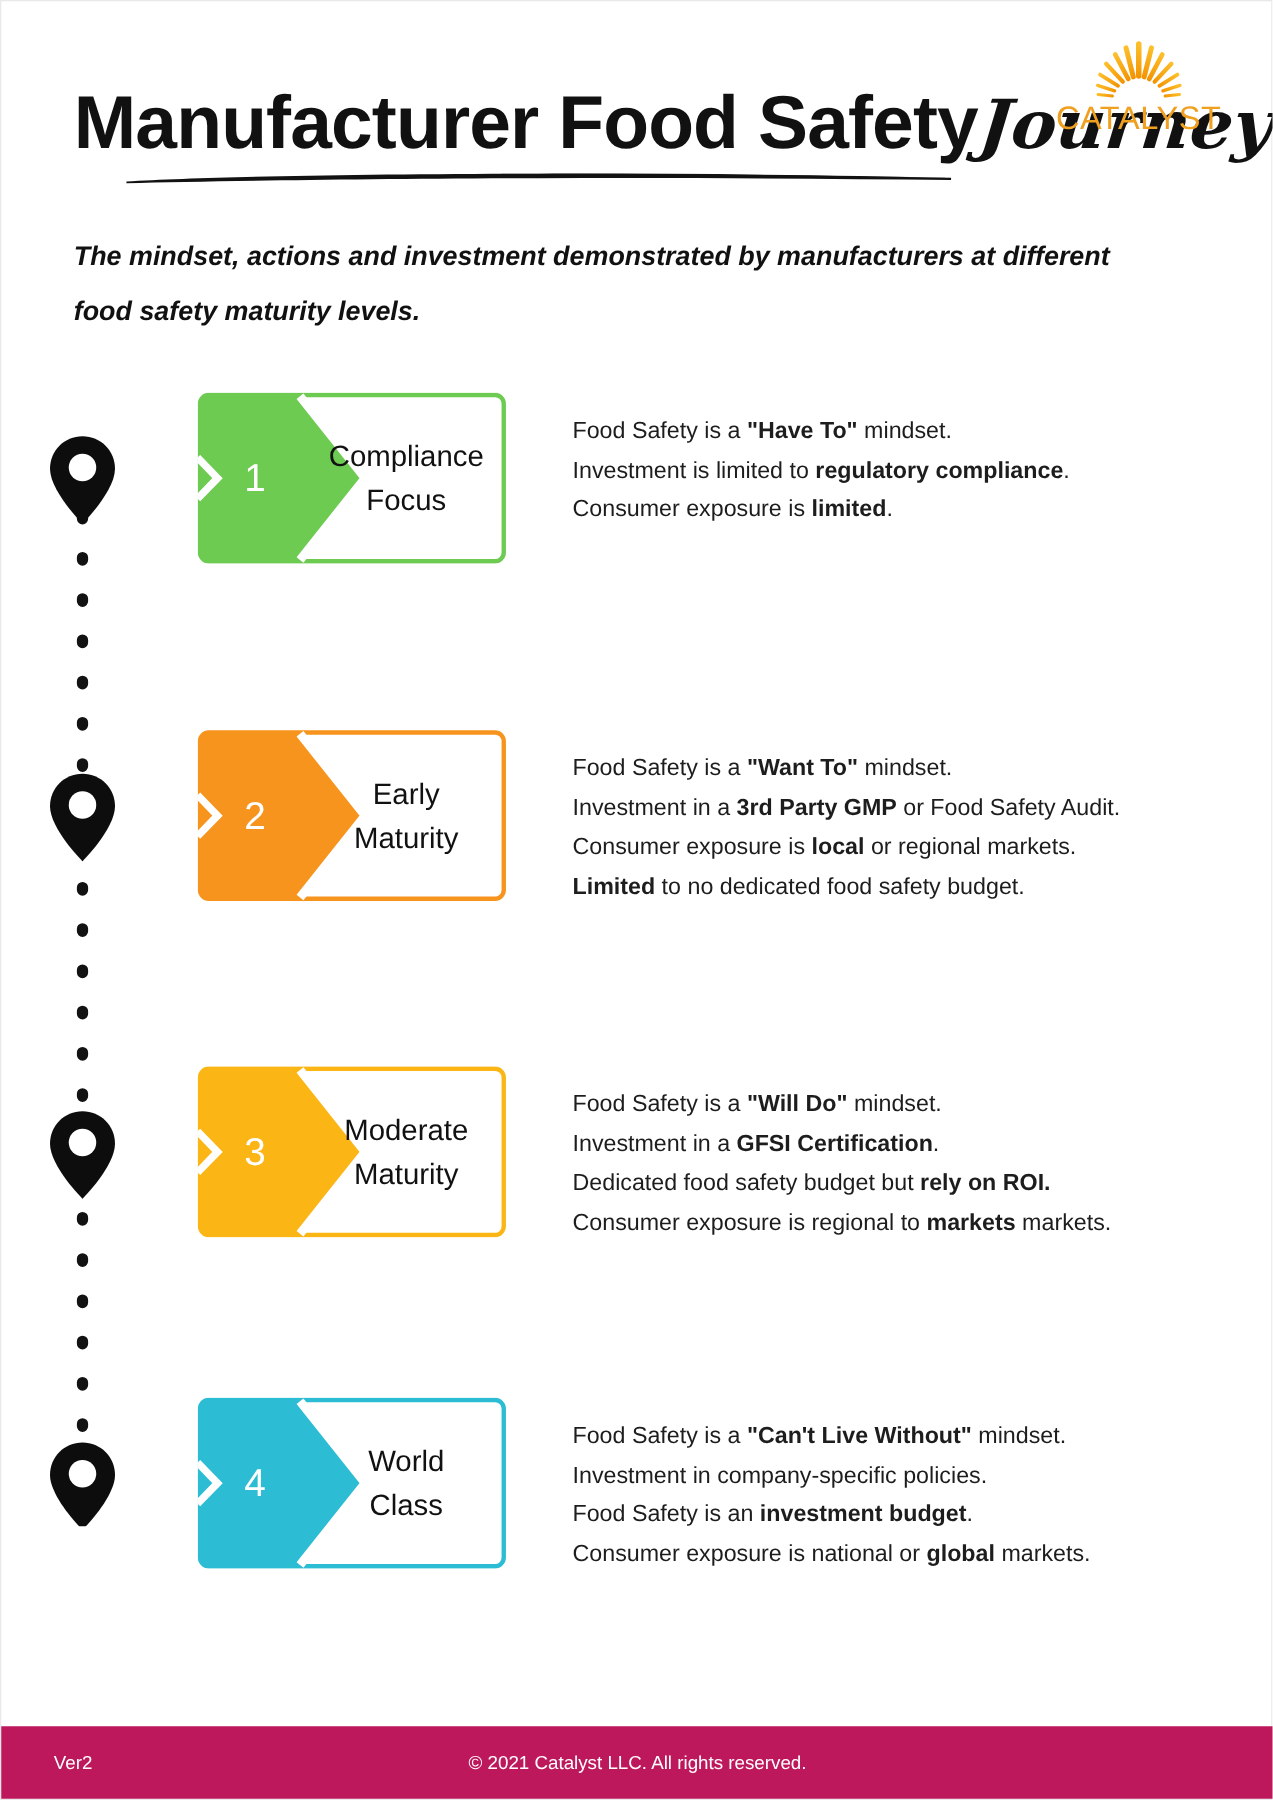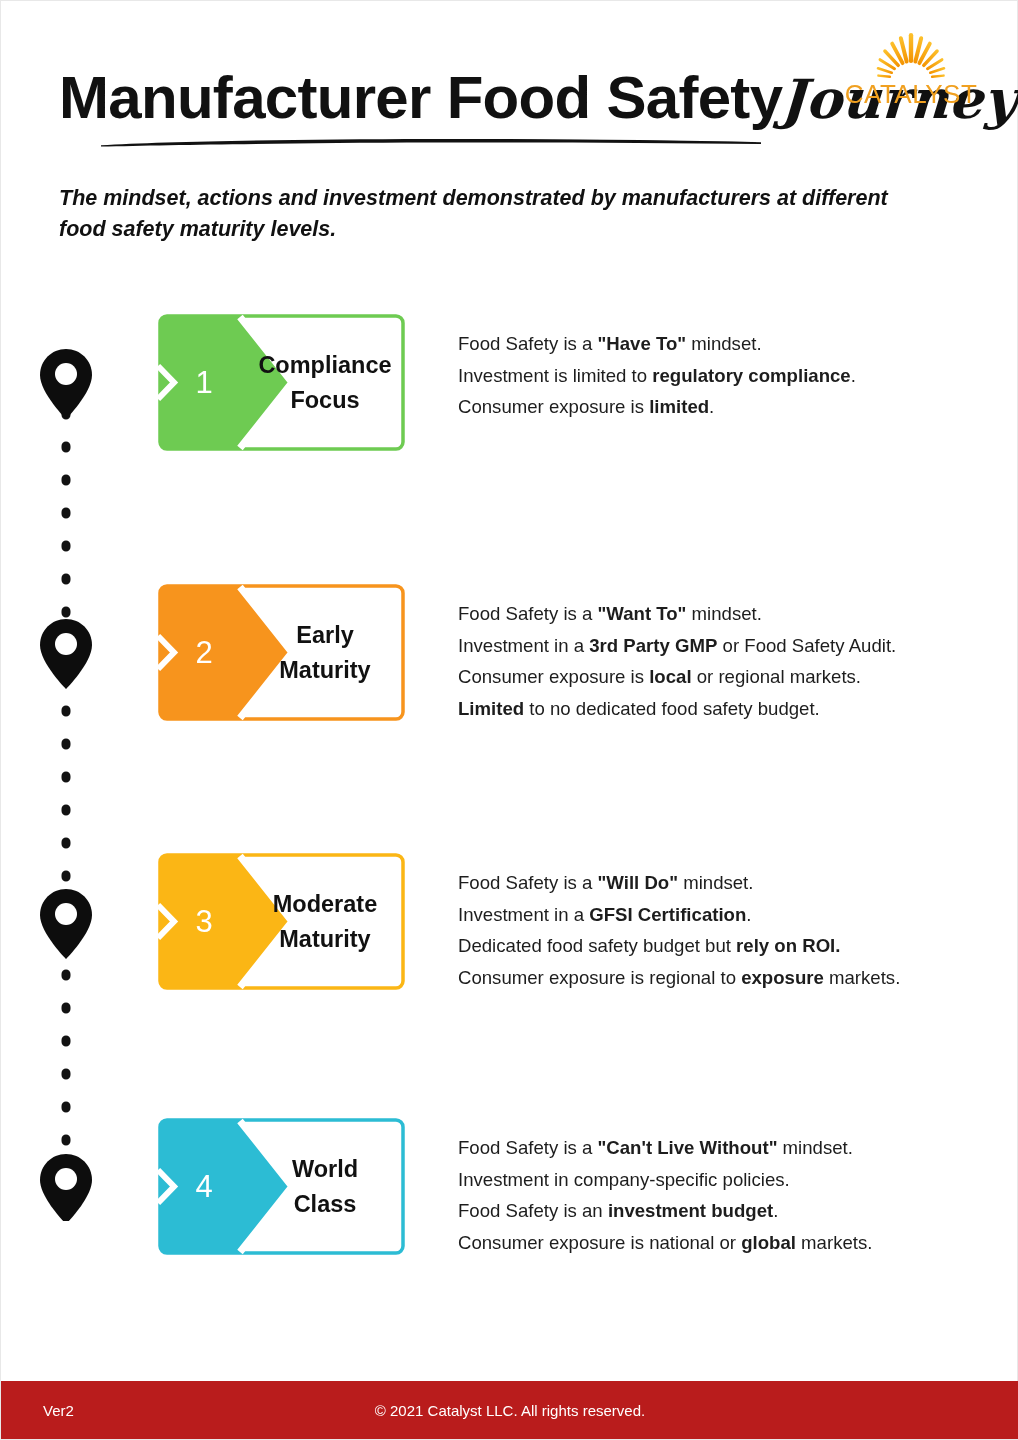--- a/index.html
+++ b/index.html
@@ -88,21 +88,21 @@
   
   .subtitle {
     position: absolute;
     left: 58px;
     top: 182px;
     width: 860px;
     font-family: "Liberation Sans", sans-serif;
     font-style: italic;
     font-weight: bold;
     font-size: 21.5px;
-    line-height: 31px;
+    line-height: 44px;
     color: #111111;
   }
 
   
   .rail {
     position: absolute;
     left: 34px;
     top: 340px;
     width: 62px;
     height: 880px;
@@ -144,21 +144,21 @@
     position: absolute;
     left: 92px;
     top: 0;
     width: 150px;
     height: 137px;
     display: flex;
     flex-direction: column;
     align-items: center;
     justify-content: center;
     font-family: "Liberation Sans", sans-serif;
-    font-weight: bold;
+    font-weight: normal;
     font-size: 23.5px;
     line-height: 35px;
     color: #111111;
     text-align: center;
   }
 
   .desc {
     position: absolute;
     left: 457px;
     width: 530px;
@@ -169,21 +169,21 @@
   }
   .desc b { font-weight: bold; }
 
   
   .footer {
     position: absolute;
     left: 0;
     bottom: 0;
     width: 1018px;
     height: 58px;
-    background: #b91c1c;
+    background: #be185d;
   }
   .footer-ver {
     position: absolute;
     left: 42px;
     top: 0;
     height: 58px;
     display: flex;
     align-items: center;
     font-family: "Liberation Sans", sans-serif;
     font-size: 15px;
@@ -327,21 +327,21 @@
       <div class="chev-num">3</div>
       <div class="chev-label">
         <span>Moderate</span>
         <span>Maturity</span>
       </div>
     </div>
     <div class="desc" style="top:14px;">
         <div><span>Food Safety is a </span><b>"Will Do"</b><span> mindset.</span></div>
         <div><span>Investment in a </span><b>GFSI Certification</b><span>.</span></div>
         <div><span>Dedicated food safety budget but </span><b>rely on ROI.</b></div>
-        <div><span>Consumer exposure is regional to </span><b>exposure</b><span> markets.</span></div>
+        <div><span>Consumer exposure is regional to </span><b>markets</b><span> markets.</span></div>
       </div>
   </div>
 
   <div class="stage" style="top:1117px;">
     <div class="chev-box">
       <svg class="chev-svg" viewBox="0 0 247 137">
         <rect x="2" y="2" width="243" height="133" rx="7" ry="7" fill="#ffffff" stroke="#2cbcd4" stroke-width="3.5"></rect>
         <path d="M3,3 L82,3 L134,68.5 L82,134 L3,134 Z" fill="#2cbcd4"></path>
         <path d="M82,3 L134,68.5 L82,134" fill="none" stroke="#ffffff" stroke-width="7"></path>
         <path d="M0,52 L16,68.5 L0,85" fill="none" stroke="#ffffff" stroke-width="6"></path>

